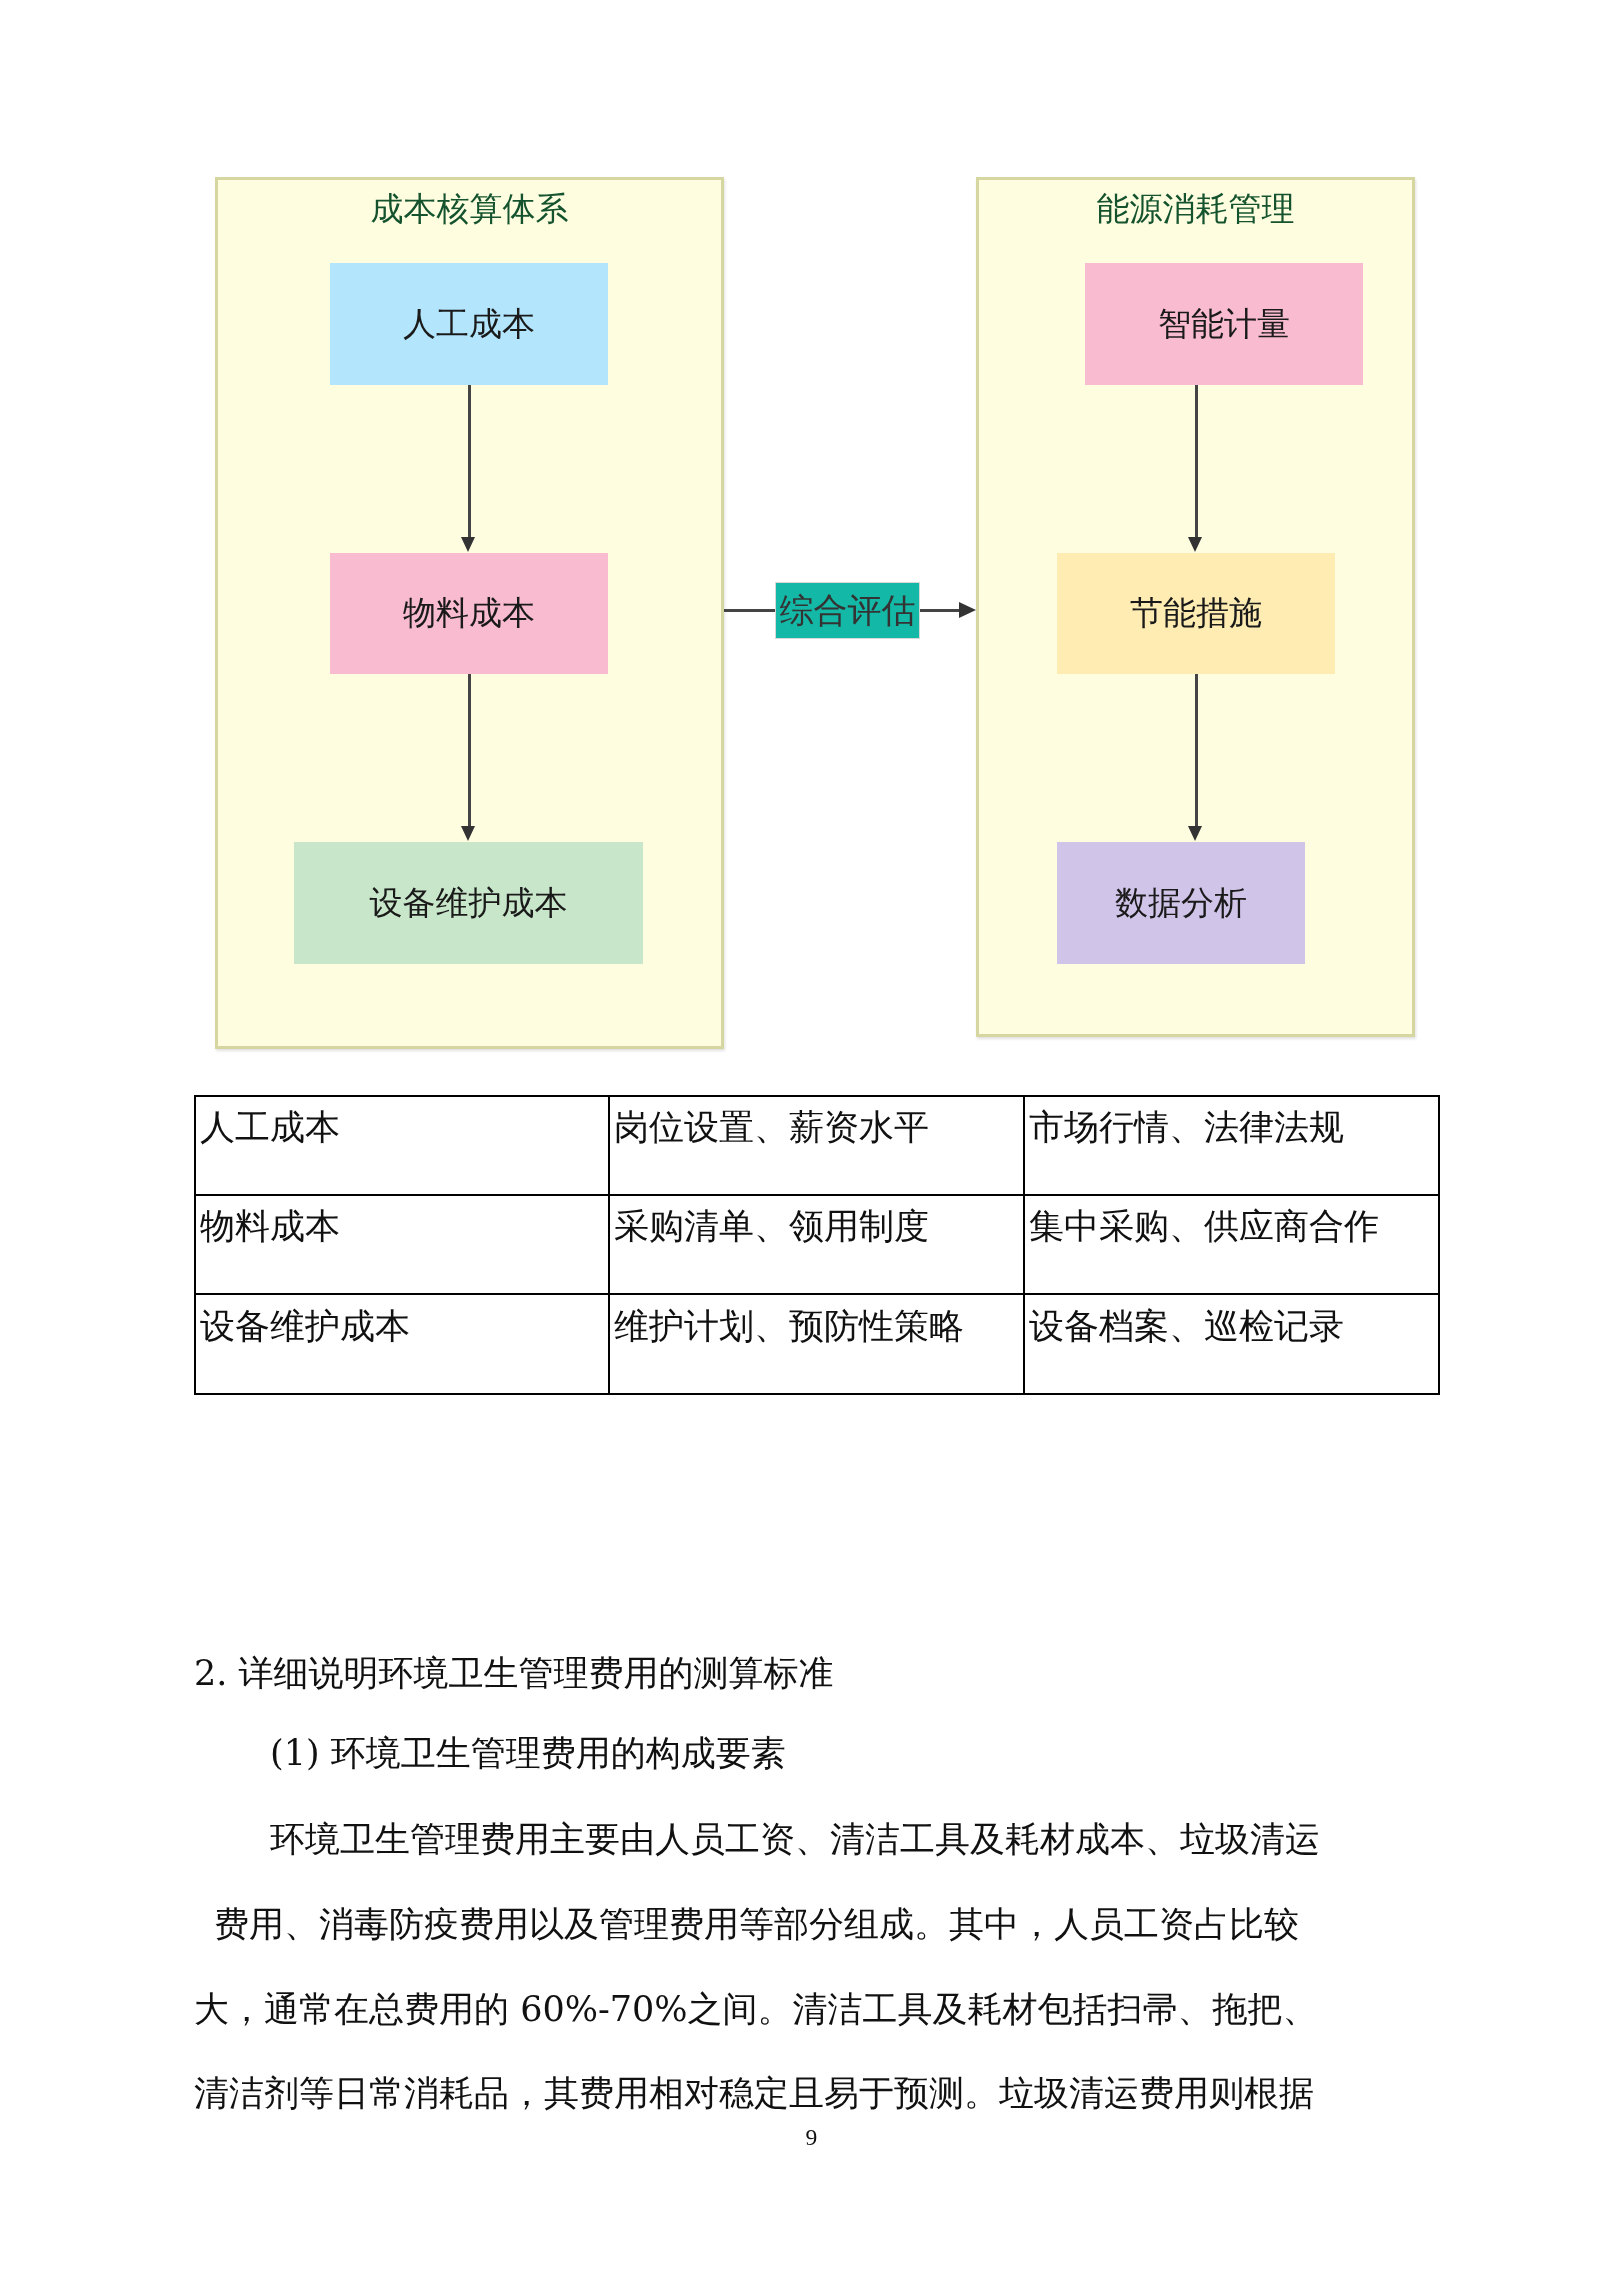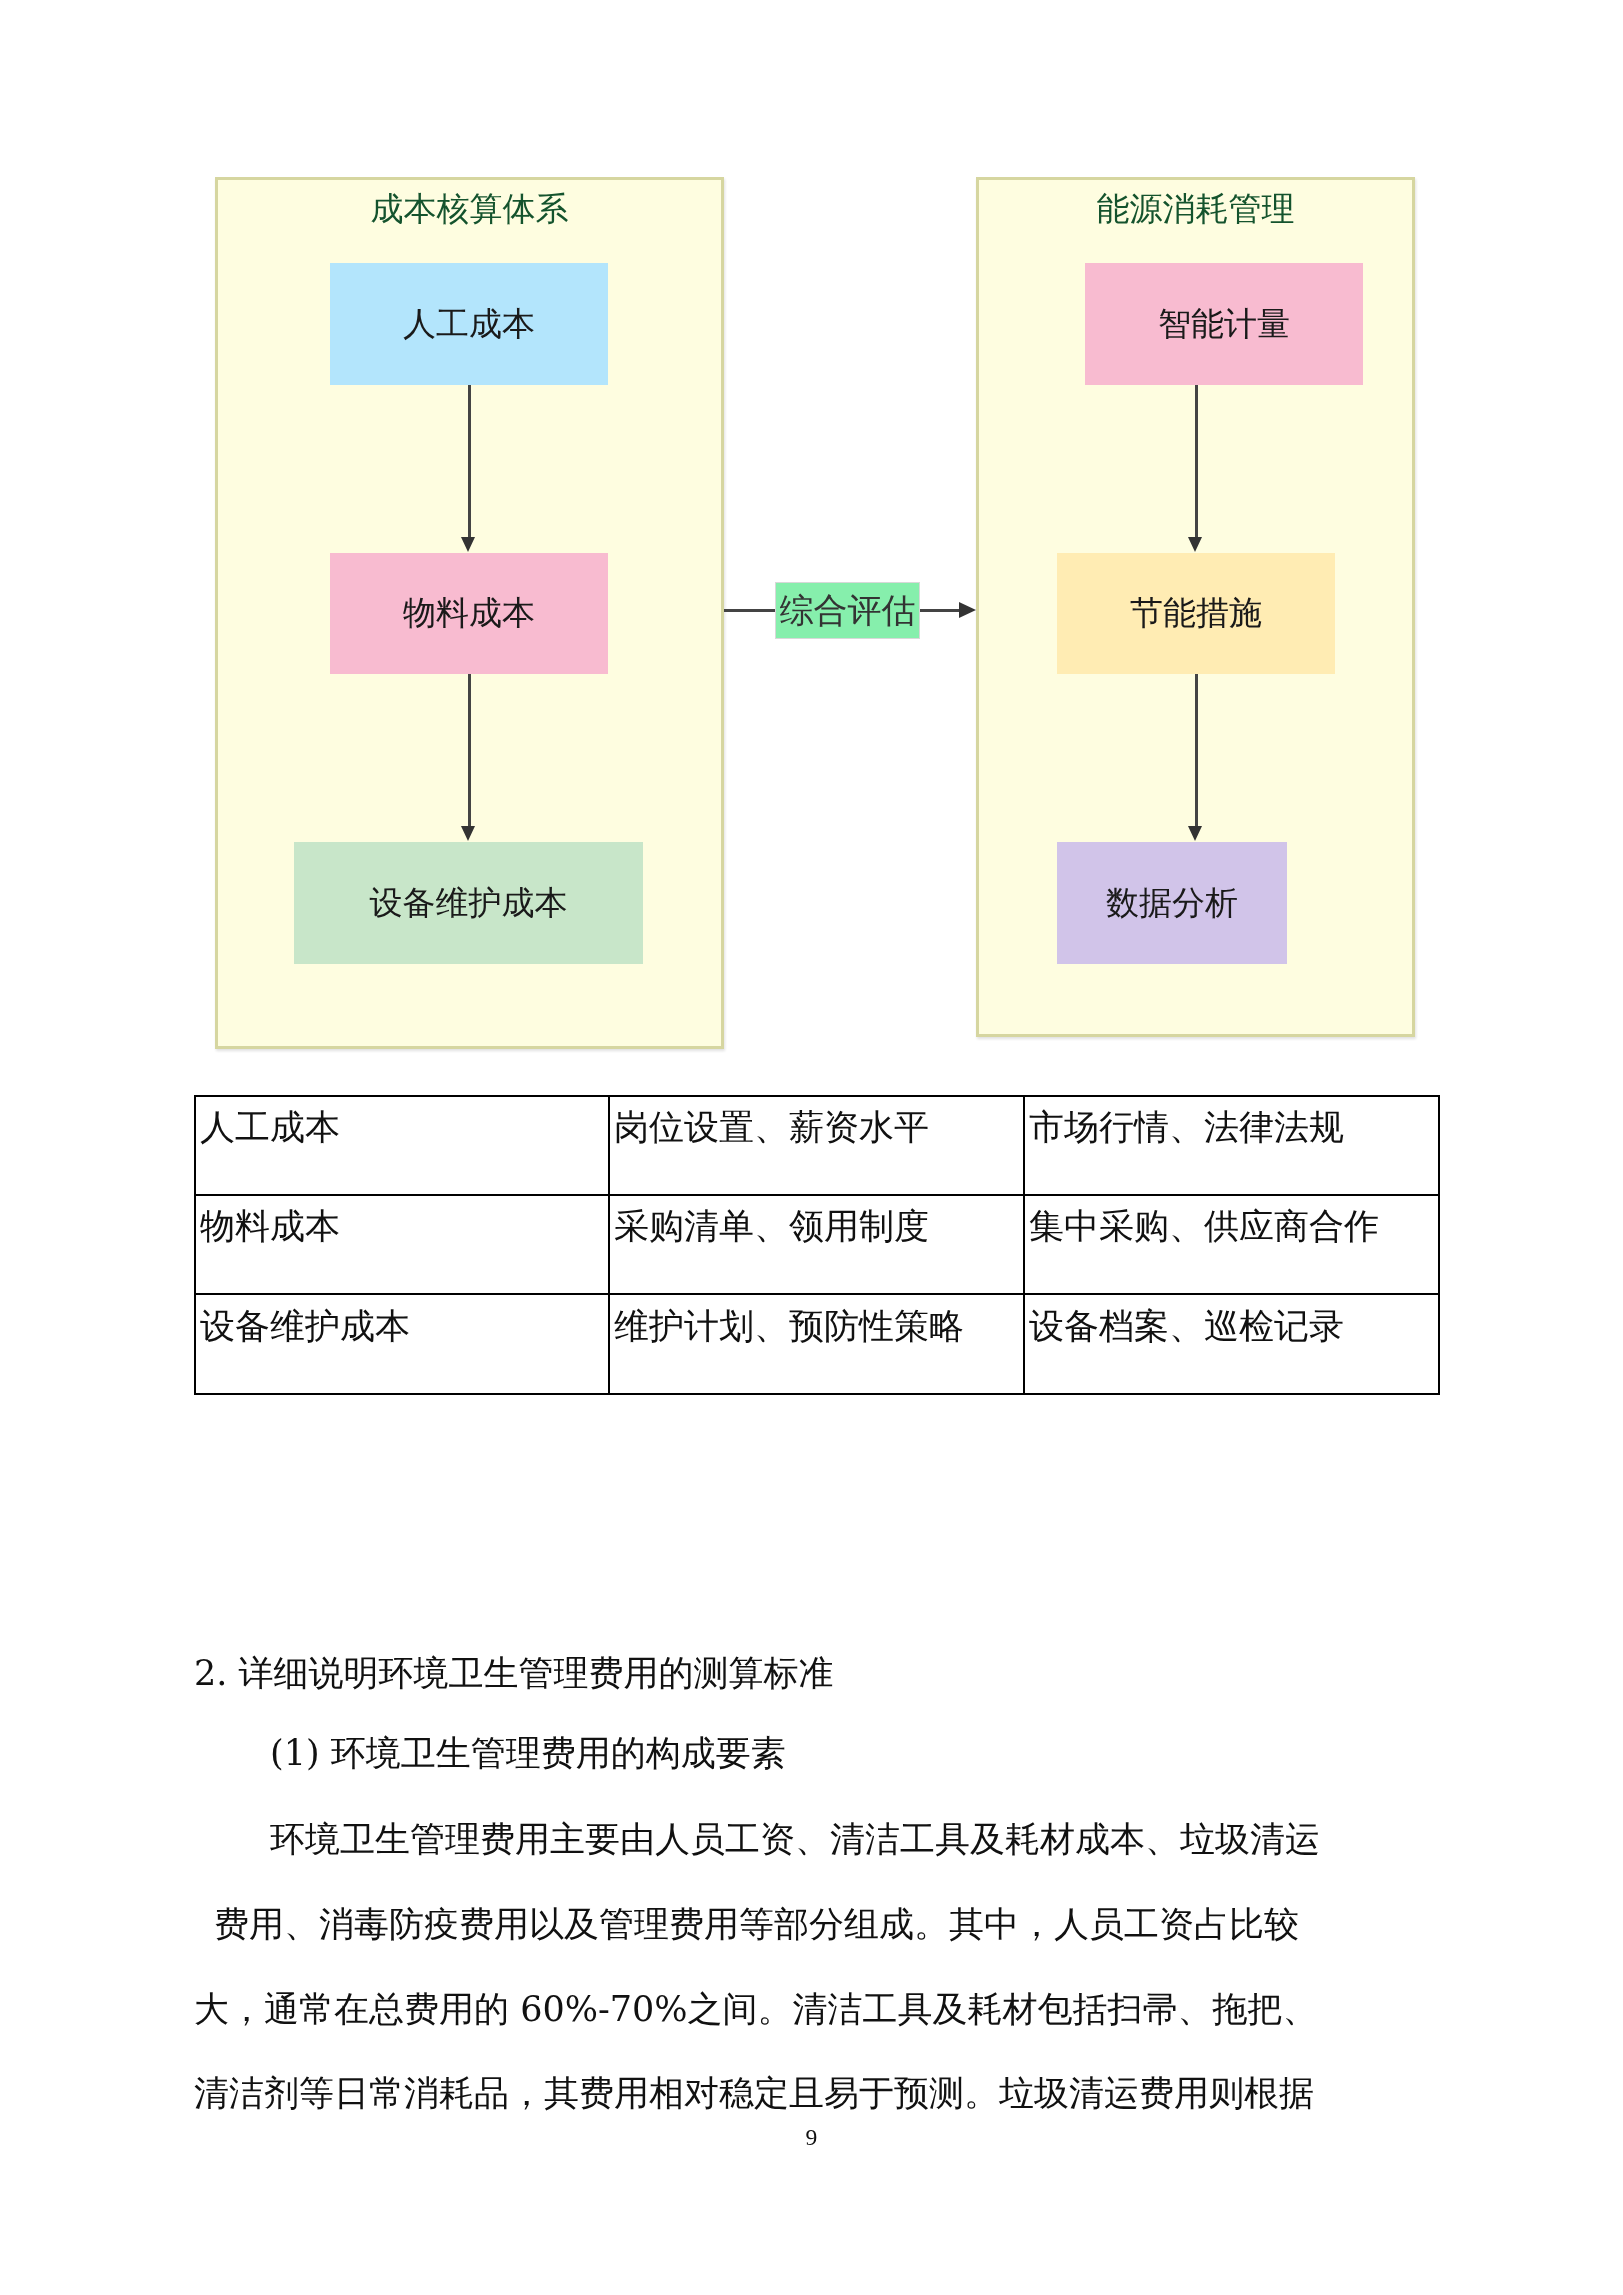--- a/index.html
+++ b/index.html
@@ -4,21 +4,21 @@
 <style>
   html,body{margin:0;padding:0;background:#ffffff;}
   body{width:1623px;height:2295px;position:relative;overflow:hidden;font-family:"DejaVu Serif","Liberation Serif",serif;color:#111;}
   .container{position:absolute;background:#fefde0;border:3.3px solid #d6d6a0;box-sizing:border-box;box-shadow:1.3px 2px 2.6px rgba(0,0,0,0.12);}
   .container-title{position:absolute;left:0;right:0;top:6.5px;text-align:center;font-family:"DejaVu Sans","Liberation Sans",sans-serif;font-size:33px;color:#14532d;}
   .node{position:absolute;display:flex;align-items:center;justify-content:center;font-family:"DejaVu Sans","Liberation Sans",sans-serif;font-size:33px;color:#1a1a1a;}
   .vline{position:absolute;width:2.6px;background:#444;}
   .arrow-down{position:absolute;width:0;height:0;border-left:7.9px solid transparent;border-right:7.9px solid transparent;border-top:15.7px solid #333;}
   .hline{position:absolute;height:2.6px;background:#444;}
   .arrow-right{position:absolute;width:0;height:0;border-top:8.5px solid transparent;border-bottom:8.5px solid transparent;border-left:17px solid #333;}
-  .edge-label{position:absolute;background:#86efac;border:0.7px solid #d8d8d8;font-family:"DejaVu Sans","Liberation Sans",sans-serif;font-size:34px;color:#333;display:flex;align-items:center;justify-content:center;}
+  .edge-label{position:absolute;background:#14b8a6;border:0.7px solid #d8d8d8;font-family:"DejaVu Sans","Liberation Sans",sans-serif;font-size:34px;color:#333;display:flex;align-items:center;justify-content:center;}
   table.cost{position:absolute;left:194px;top:1095px;width:1244px;border-collapse:collapse;table-layout:fixed;}
   table.cost td{border:2.6px solid #000;height:88px;vertical-align:top;padding:9.2px 3.9px 0 3.9px;font-size:35px;line-height:42px;white-space:nowrap;overflow:hidden;}
   .text-line{position:absolute;left:194px;font-size:35px;line-height:42px;white-space:nowrap;}
   .page-num{position:absolute;left:0;right:0;top:2124px;text-align:center;font-size:23.6px;font-family:"Liberation Serif",serif;}
 </style>
 </head>
 <body>
 
 <div class="container" style="left:215px;top:177px;width:509px;height:872px;">
   <div class="container-title">成本核算体系</div>
@@ -33,21 +33,21 @@
 
 <div class="container" style="left:976px;top:177px;width:439px;height:860px;">
   <div class="container-title">能源消耗管理</div>
 </div>
 <div class="node" style="left:1057px;top:263px;width:278px;height:122px;background:#f8bbd0;margin-left:28px;">智能计量</div>
 <div class="vline" style="left:1195px;top:385px;height:152px;"></div>
 <div class="arrow-down" style="left:1188px;top:537px;"></div>
 <div class="node" style="left:1057px;top:553px;width:278px;height:121px;background:#ffecb3;">节能措施</div>
 <div class="vline" style="left:1195px;top:674px;height:152px;"></div>
 <div class="arrow-down" style="left:1188px;top:826px;"></div>
-<div class="node" style="left:1057px;top:842px;width:230px;height:122px;background:#d1c4e9;">数据分析</div>
+<div class="node" style="left:1057px;top:842px;width:248px;height:122px;background:#d1c4e9;">数据分析</div>
 
 <div class="hline" style="left:724px;top:609px;width:236px;"></div>
 <div class="arrow-right" style="left:959px;top:602px;"></div>
 <div class="edge-label" style="left:775px;top:582px;width:143px;height:55px;">综合评估</div>
 
 <table class="cost">
   <colgroup>
       <col style="width:414px">
       <col style="width:415px">
       <col style="width:415px">

